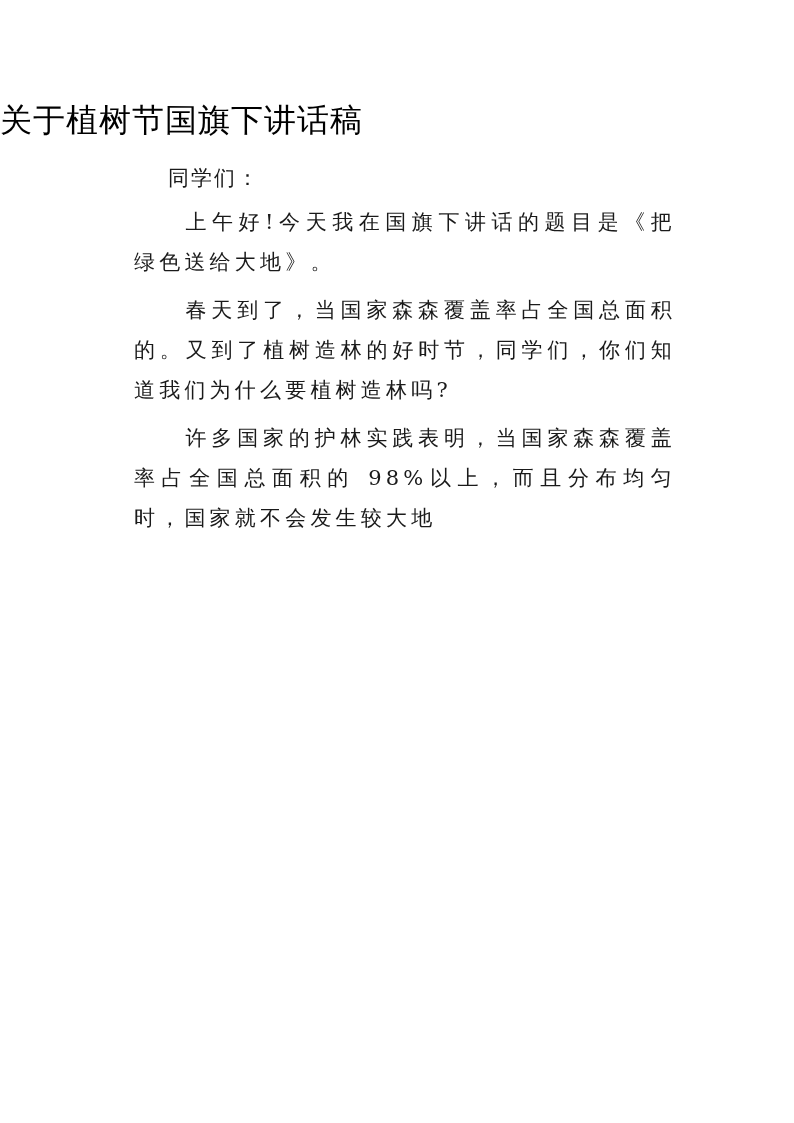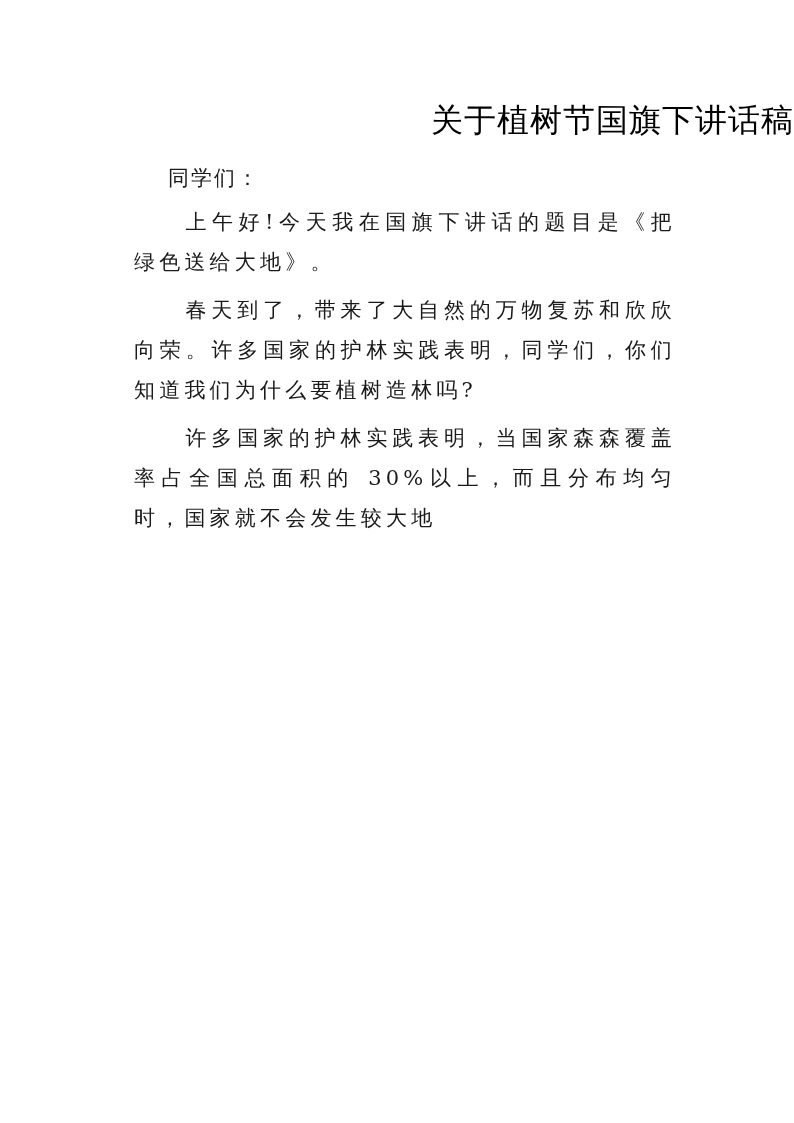--- a/index.html
+++ b/index.html
@@ -4,35 +4,35 @@
 <style>
   html, body { margin: 0; padding: 0; background: #ffffff; }
   body { width: 794px; height: 1123px; overflow: hidden; position: relative; }
   .page {
     position: absolute; left: 0; top: 0; width: 794px; height: 1123px;
     background: #ffffff; color: #111111;
     font-family: "DejaVu Serif", "Liberation Serif", serif;
   }
   .title {
     position: absolute; left: 0; top: 98px; width: 794px;
-    text-align: right; font-size: 32px; line-height: 44px;
+    text-align: left; font-size: 32px; line-height: 44px;
     letter-spacing: 1px; color: #000;
   }
   .body-text {
     position: absolute; left: 118px; width: 558px; top: 158px;
     font-size: 21px; line-height: 40px; color: #1a1a1a;
     letter-spacing: 4.2px;
   }
   .greeting { margin: 0 0 4px 0; padding-left: 50px; letter-spacing: 2px; }
   .para { margin: 0 0 8px 16px; text-indent: 2.45em; text-align: justify; }
 </style>
 </head>
 <body>
 
 <div class="page">
   <div class="title">关于植树节国旗下讲话稿</div>
   <div class="body-text">
     <p class="greeting">同学们：</p>
     <p class="para">上午好!今天我在国旗下讲话的题目是《把绿色送给大地》。</p>
-    <p class="para">春天到了，带来了大自然的万物复苏和欣欣向荣。许多国家的护林实践表明，同学们，你们知道我们为什么要植树造林吗?</p>
-    <p class="para">许多国家的护林实践表明，当国家森森覆盖率占全国总面积的 30%以上，而且分布均匀时，国家就不会发生较大地</p>
+    <p class="para">春天到了，当国家森森覆盖率占全国总面积的。又到了植树造林的好时节，同学们，你们知道我们为什么要植树造林吗?</p>
+    <p class="para">许多国家的护林实践表明，当国家森森覆盖率占全国总面积的 98%以上，而且分布均匀时，国家就不会发生较大地</p>
   </div>
 </div>
 
 </body></html>

